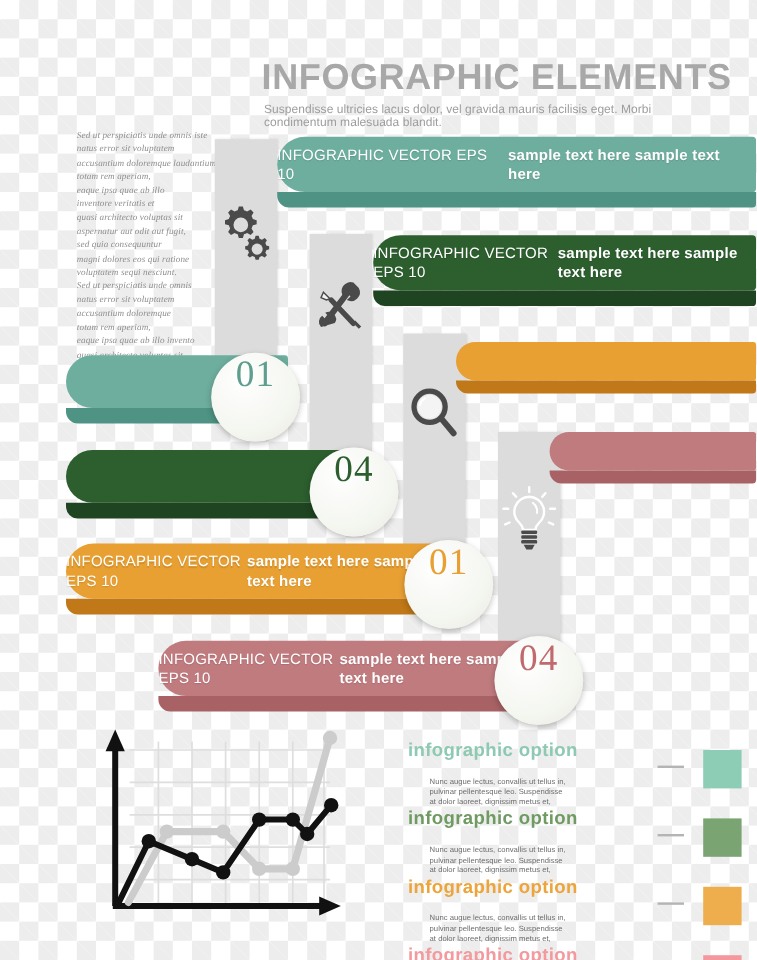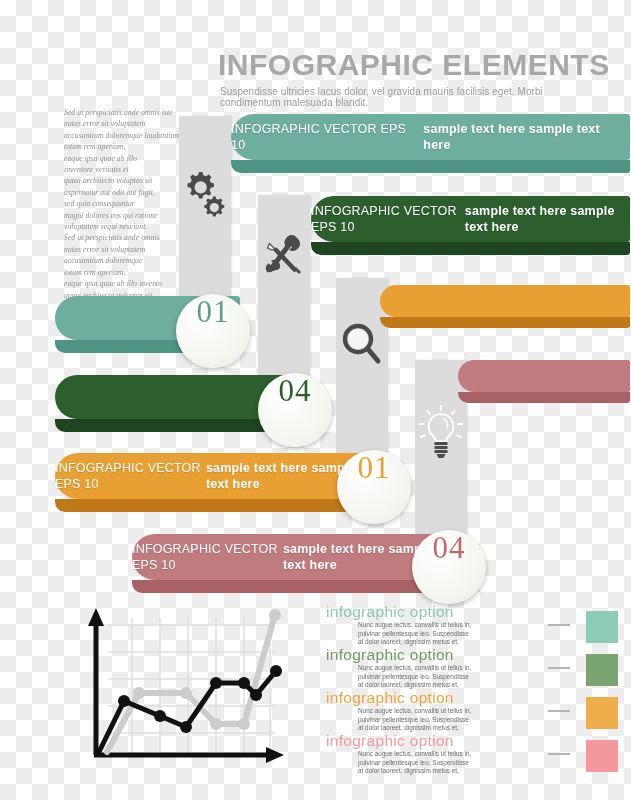--- a/index.html
+++ b/index.html
@@ -72,22 +72,22 @@
     font-size:31px;letter-spacing:1px;z-index:8;font-family:Liberation Serif, serif;
   }
 
   
   .chart{position:absolute;left:70px;top:600px;width:230px;height:180px;}
 
   
   .legend{position:absolute;left:326px;top:604px;width:300px;}
   .legend-row{position:relative;height:43px;}
   .legend-title{
-    font-size:15.5px;letter-spacing:.3px;font-weight:normal;
-    line-height:16px;margin:0;
+    font-size:15.5px;letter-spacing:.3px;font-weight:bold;
+    line-height:16px;margin:14px;
   }
   .legend-body{
     font-family:"Liberation Sans", sans-serif;
     font-size:6.4px;line-height:8.6px;color:#6d6d6d;
     margin:1px 0 0 32px;width:190px;white-space:pre-line;
   }
   .legend-dash{
     position:absolute;right:56px;top:20px;width:22px;height:2px;background:#b4b4b4;
   }
   .legend-swatch{

